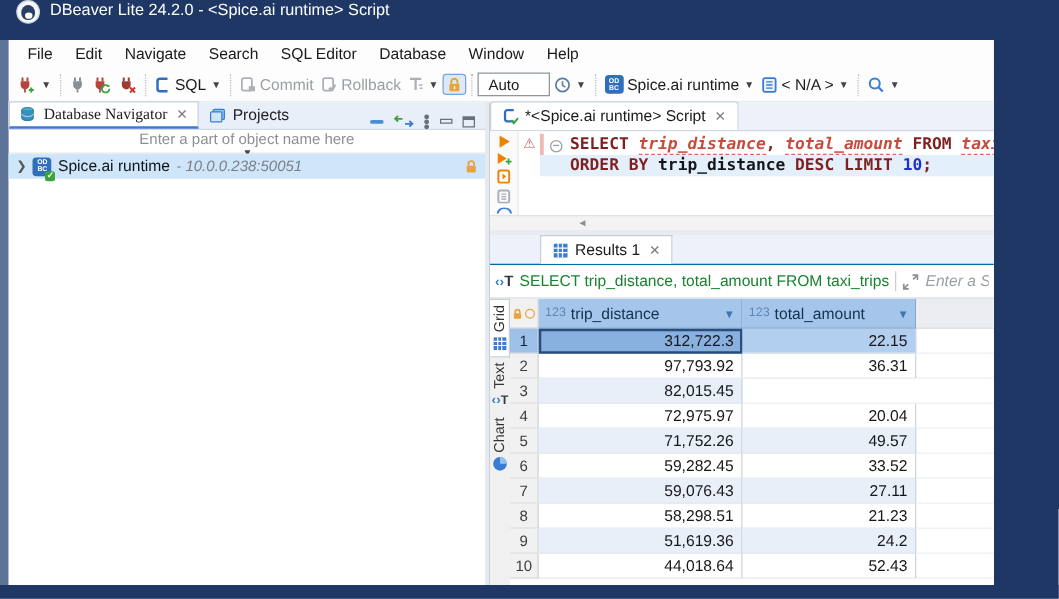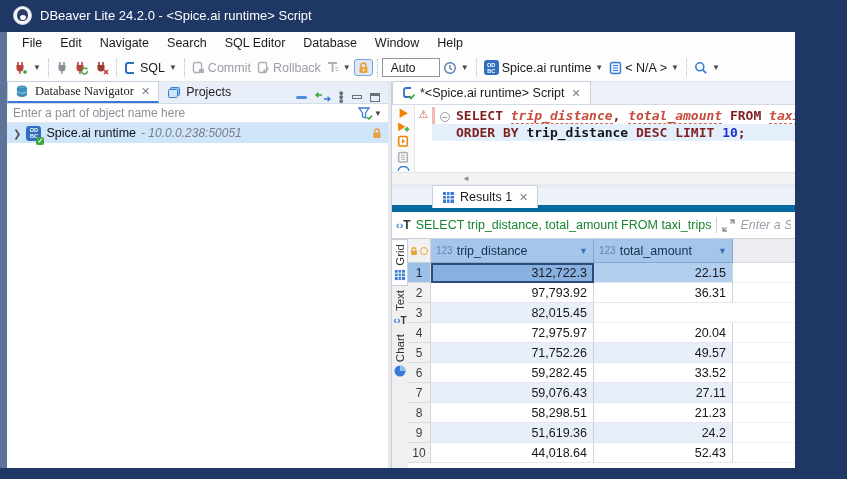--- a/index.html
+++ b/index.html
@@ -2,21 +2,21 @@
 <html><head>
 <meta charset="utf-8">
 <style>
   * { margin:0; padding:0; box-sizing:border-box; }
   html,body { width:847px; height:479px; overflow:hidden; }
   body { font-family:"Liberation Sans", sans-serif; font-size:12.5px; color:#1a1a1a; }
 
   .window { position:relative; width:847px; height:479px; background:#1f3765; }
   .left-frame { position:absolute; left:0; top:32px; width:7px; height:436px; background:#5e7398; }
   .titlebar { position:absolute; left:0; top:0; width:847px; height:30px;
-    display:flex; align-items:center; padding-left:13px; gap:8px; }
+    display:flex; padding-left:13px; gap:8px; }
   .titlebar .title { color:#ffffff; font-size:13px; }
   .logo { width:19px; height:19px; border-radius:50%; background:#f5f7fa; border:1px solid #d0d6e2;
     display:flex; align-items:center; justify-content:center; }
   .logo .head { width:11px; height:12px; background:#2b3f66; border-radius:50% 50% 45% 45%; position:relative; }
   .logo .head:after { content:""; position:absolute; left:2.5px; bottom:1px; width:6px; height:5px; background:#fff; border-radius:50%; }
 
   .content { position:absolute; left:7px; top:32px; width:788px; height:436px; background:#ffffff;
     display:flex; flex-direction:column; }
 
   
@@ -46,21 +46,21 @@
   .ptabs { height:22px; background:#e9eff8; border-bottom:1px solid #d4dbe6; display:flex; align-items:flex-end; }
   .ptab { display:flex; align-items:center; gap:5px; height:22px; padding:0 8px; color:#222; }
   .ptab.active { background:#ffffff; border:1px solid #c6cfde; border-bottom:2px solid #3c78d8;font-family:Liberation Serif, serif; }
   .closex { color:#7a7f87; font-size:11px; margin-left:2px; }
   .ptabs-icons { margin-left:auto; display:flex; align-items:center; gap:8px; padding-right:8px; color:#6b7078; }
   .mini-rect { width:10px; height:4px; border:1px solid #6b7078; }
   .max-rect { width:10px; height:9px; border:1px solid #6b7078; border-top:3px solid #6b7078; }
   .vdots { font-size:9px; letter-spacing:0; line-height:4px; color:#6b7078; }
 
   
-  .filter-row { height:19px; border-bottom:1px solid #e6e6e6; display:flex; align-items:center; padding:0 6px; }
+  .filter-row { height:19px; border-bottom:1px solid #e6e6e6; display:flex; align-items:center; padding:0 6px;flex-direction:column; }
   .filter-row .ph { color:#8b8f96; flex:1; font-size:12px; }
   .tree { flex:1; background:#fff; }
   .tree-row { height:20px; background:#cfe5fa; display:flex; align-items:center; gap:5px; padding:0 6px; }
   .chev { color:#555; font-size:10px; }
   .conn-name { color:#101418; }
   .conn-addr { color:#7a7f87; font-style:italic; font-size:12px; }
   .spacer { flex:1; }
 
   
   .etabs { height:23px; background:#edf2fa; border-bottom:1px solid #d4dbe6; display:flex; align-items:flex-end; }
@@ -77,21 +77,21 @@
     color:#9aa0a6; font-size:9px; line-height:8px; text-align:center; background:#fff; }
   .tok-keyword { color:#7f1f1f; font-weight:700; }
   .tok-ident { color:#c74b3d; font-style:italic; border-bottom:1.5px dashed #d96a5a; }
   .tok-plain { color:#15151a; }
   .tok-number { color:#2030cc; }
   .escroll { height:12px; background:#f3f3f3; border-top:1px solid #e2e2e2; position:relative; }
   .escroll .larr { position:absolute; left:70px; top:1px; color:#8a8f96; font-size:8px; }
   .rsash { height:4px; background:#e8ebf0; }
 
   
-  .rtabs { height:24px; background:#edf2fa; border-bottom:7px solid #0369a1; display:flex; align-items:center;padding-left:40px; }
+  .rtabs { height:24px; background:#edf2fa; border-bottom:1px solid #0369a1; display:flex; align-items:flex-end;padding-left:40px; }
   .rtab { display:flex; align-items:center; gap:5px; height:23px; padding:0 9px; background:#fff; border:1px solid #c6cfde; border-bottom:none; }
   .filterbar { height:27px; background:#fff; border-bottom:1px solid #ccd3dd; display:flex; align-items:center; padding:0 4px; gap:5px; }
   .ficon { display:flex; align-items:baseline; font-weight:bold; }
   .ficon .ang { color:#3a7bd5; font-size:11px; }
   .ficon .tee { color:#333a44; font-size:12px; }
   .fquery { color:#18842f; font-size:12.5px; white-space:nowrap; overflow:hidden; max-width:300px; }
   .fsep { width:1px; height:16px; background:#c9ced6; }
   .fph { color:#9aa0a8; font-style:italic; flex:1; white-space:nowrap; overflow:hidden; }
 
   .gridwrap { flex:1; display:flex; min-height:0; }

